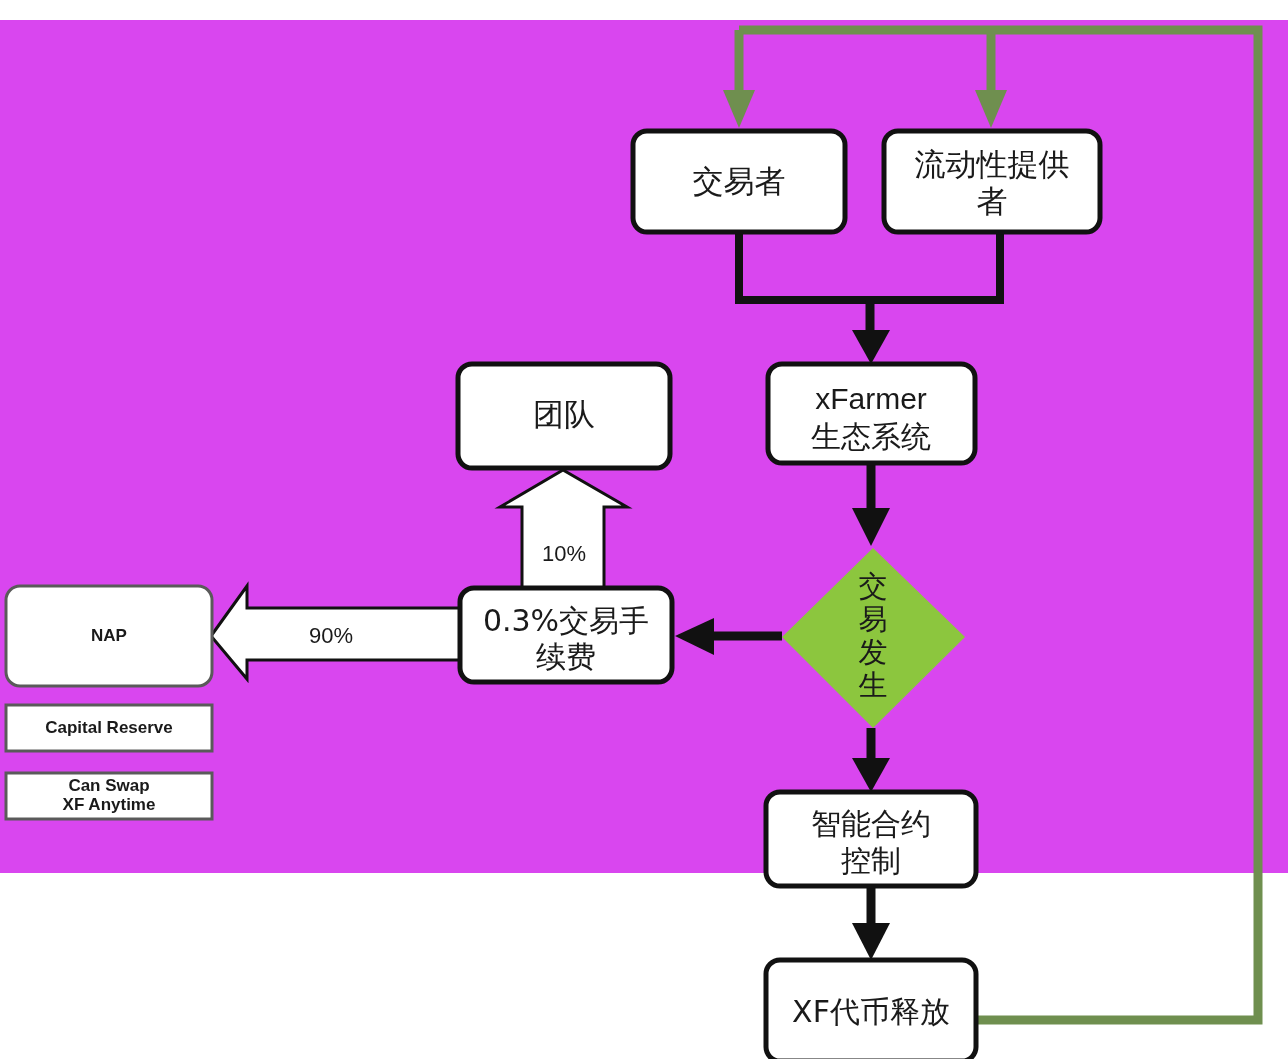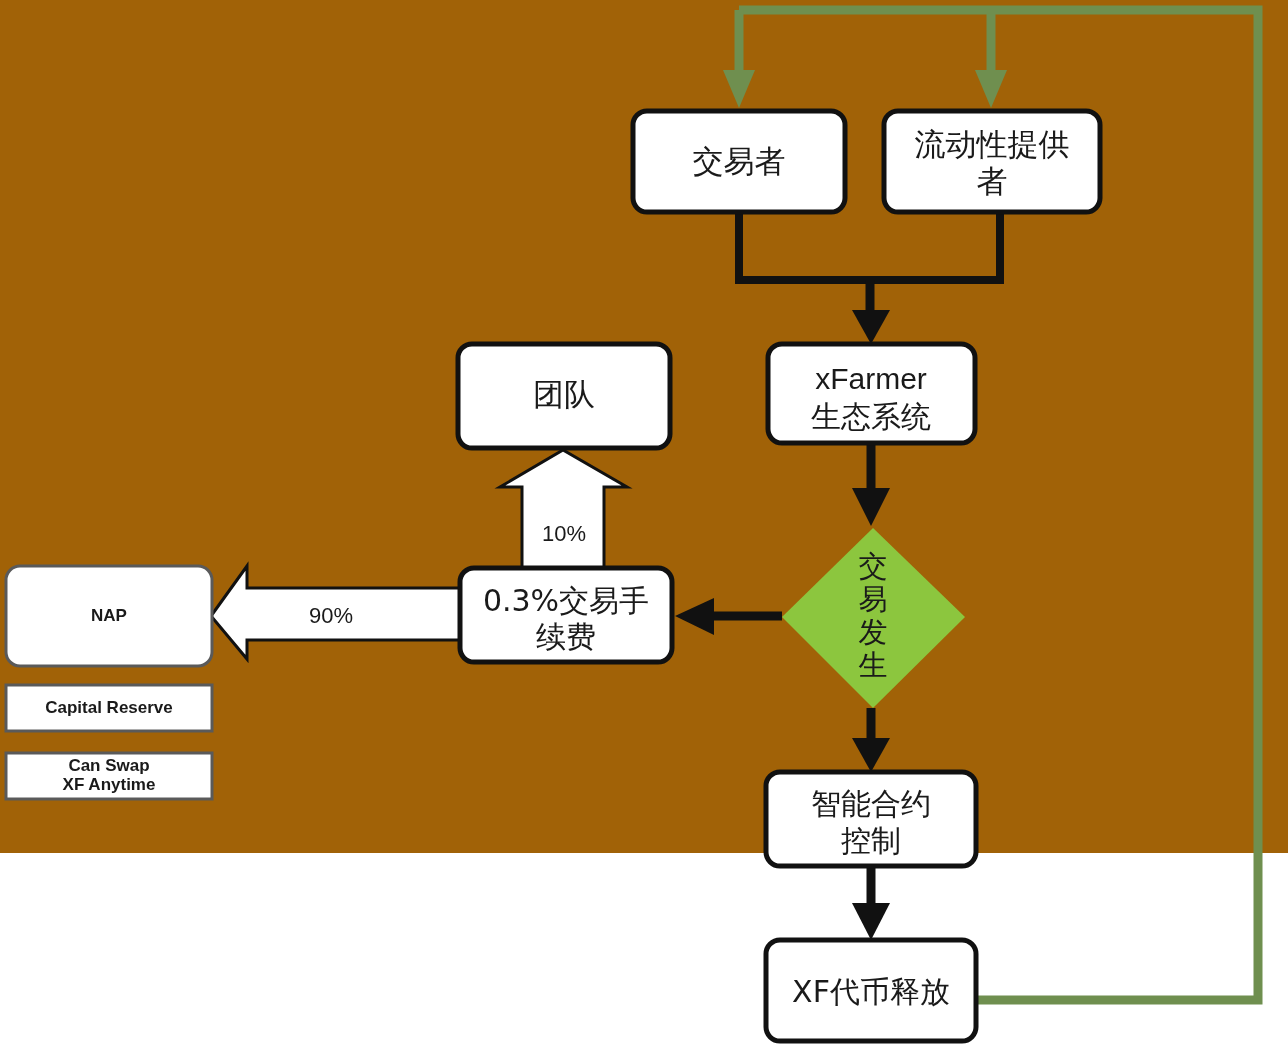--- a/index.html
+++ b/index.html
@@ -10,21 +10,22 @@
   body {
     width: 1288px;
     height: 1059px;
     font-family: "Liberation Sans", sans-serif;
     overflow: hidden;
   }
   #diagram-root {
     position: relative;
     width: 1288px;
     height: 853px;
-    background: #a16207;
+    background: #d946ef;
+    margin-top: 20px;
   }
   svg.flow {
     display: block;
     width: 1288px;
     height: 1059px;
   }
   .node-box {
     fill: #ffffff;
     stroke: #111111;
     stroke-width: 5;

